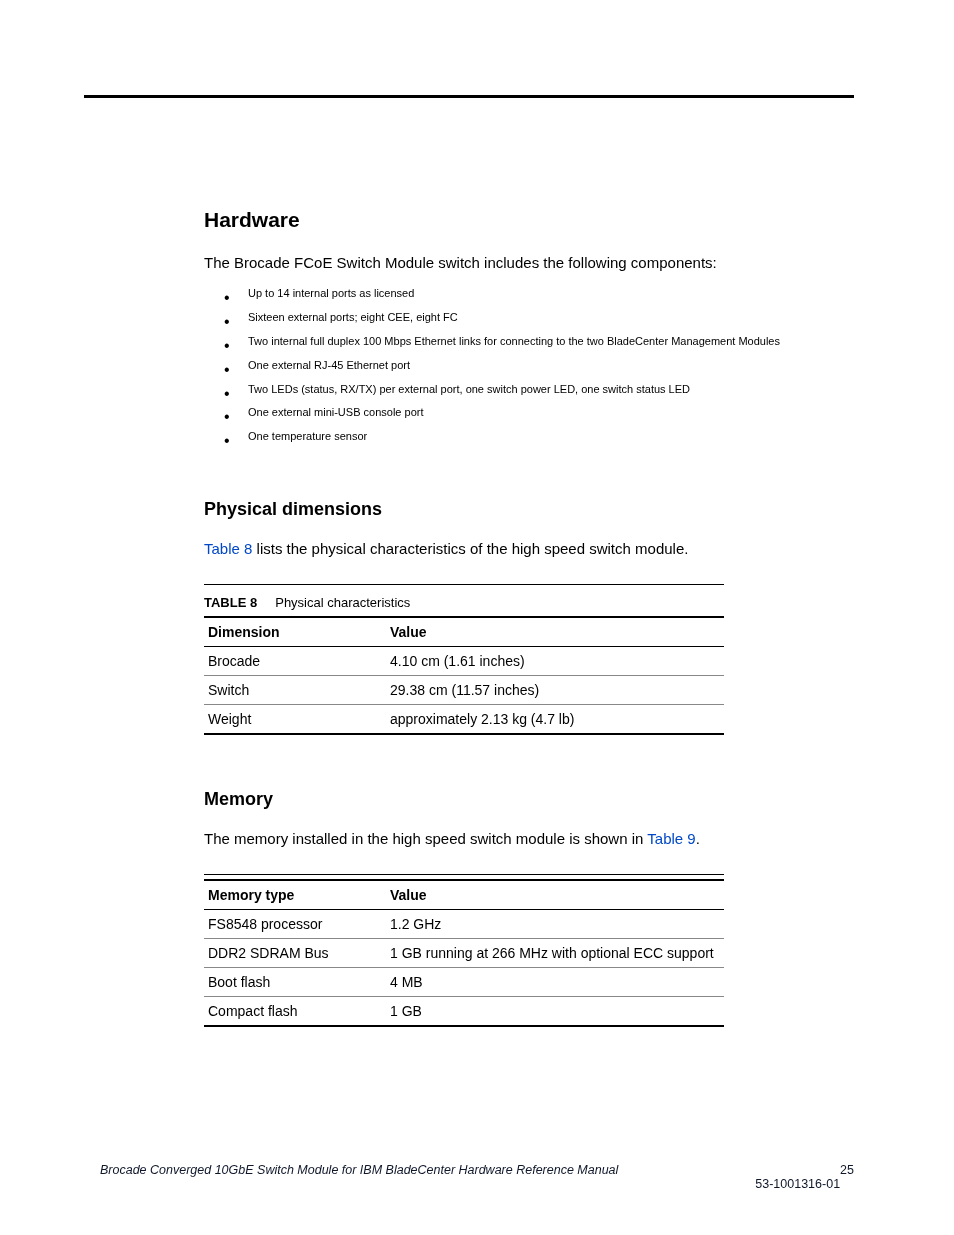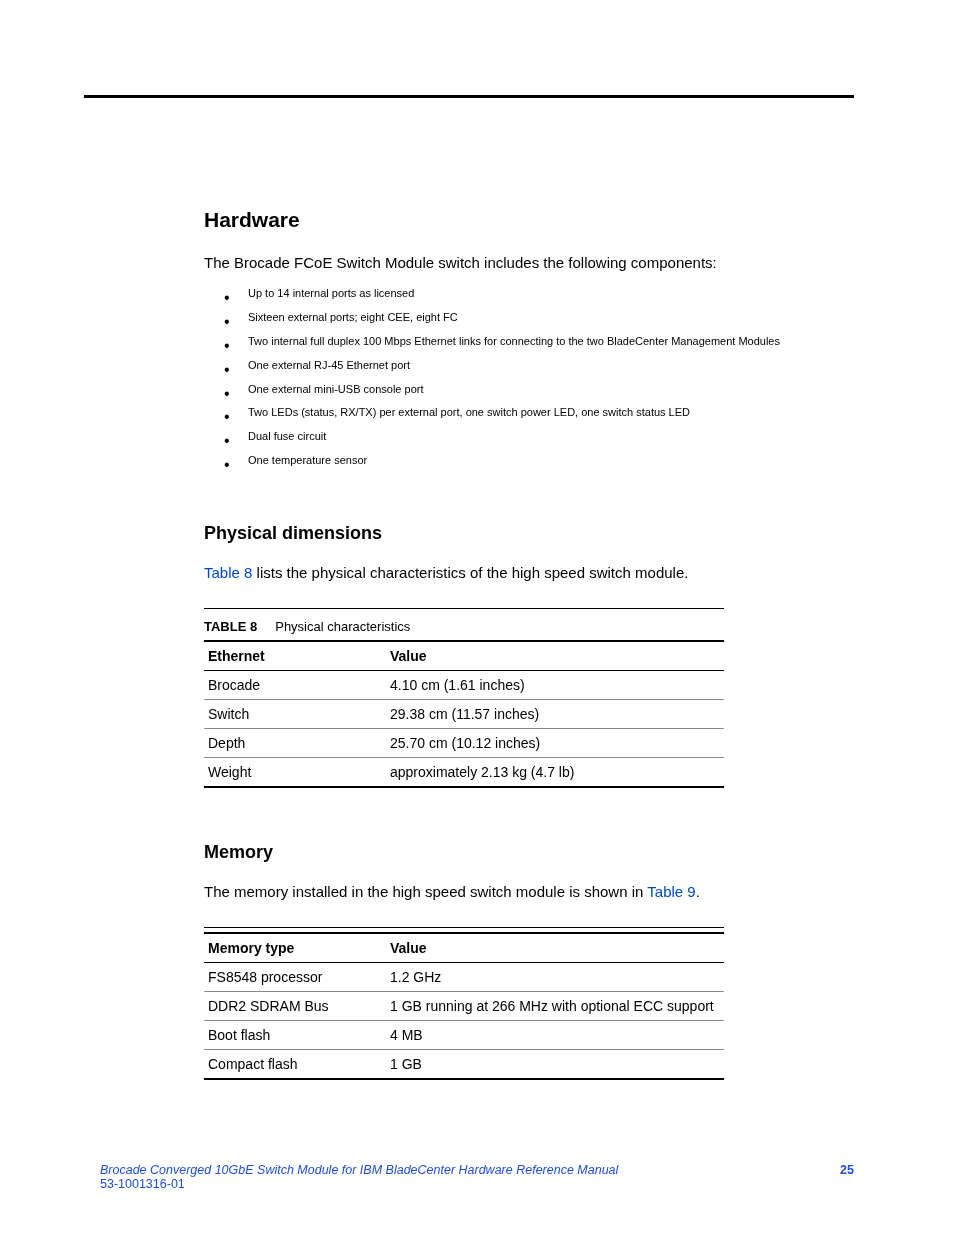--- a/index.html
+++ b/index.html
@@ -99,74 +99,69 @@
   }
   .footer {
     position: absolute;
     bottom: 44px;
     left: 100px;
     right: 100px;
     display: flex;
     justify-content: space-between;
     font-size: 12.5px;
     font-style: italic;
-    color: #1d4ed8;
-  }
-  .footer .pnum { font-style: normal; font-weight: bold; }
+    color: #0f172a;
+  }
+  .footer .pnum { font-style: normal; font-weight: normal; }
   .footer .doc { flex: 1; }
-  .footer .docnum { font-style: normal; display:block; }
+  .footer .docnum { font-style: normal; display:block;text-align:right; }
 </style>
 </head>
 <body>
 
 <div class="page">
   <hr class="hr-top">
 
   <h2 class="section">Hardware</h2>
   <p class="intro">The Brocade FCoE Switch Module switch includes the following components:</p>
   <ul class="bullets">
     <li>Up to 14 internal ports as licensed</li>
     <li>Sixteen external ports; eight CEE, eight FC</li>
     <li>Two internal full duplex 100 Mbps Ethernet links for connecting to the two BladeCenter Management Modules</li>
     <li>One external RJ-45 Ethernet port</li>
+    <li>Two LEDs (status, RX/TX) per external port, one switch power LED, one switch status LED</li>
     <li>One external mini-USB console port</li>
-    <li>Two LEDs (status, RX/TX) per external port, one switch power LED, one switch status LED</li>
-    <li>Dual fuse circuit</li>
     <li>One temperature sensor</li>
   </ul>
 
   <h3 class="subsection">Physical dimensions</h3>
   <p class="body">
     <a class="link">Table 8</a><span> lists the physical characteristics of the high speed switch module.</span>
   </p>
 
   <div class="tablewrap">
     <div class="caption-top-line"></div>
     <div class="tcaption">
       <b>TABLE 8</b><span>Physical characteristics</span>
     </div>
     <table class="spec">
       <thead>
         <tr>
-          <th style="width:35%">Ethernet</th>
+          <th style="width:35%">Dimension</th>
           <th>Value</th>
         </tr>
       </thead>
       <tbody>
         <tr>
             <td>Brocade</td>
             <td>4.10 cm (1.61 inches)</td>
           </tr>
         <tr>
             <td>Switch</td>
             <td>29.38 cm (11.57 inches)</td>
-          </tr>
-        <tr>
-            <td>Depth</td>
-            <td>25.70 cm (10.12 inches)</td>
           </tr>
         <tr>
             <td>Weight</td>
             <td>approximately 2.13 kg (4.7 lb)</td>
           </tr>
       </tbody>
     </table>
   </div>
 
   <h3 class="subsection">Memory</h3>

